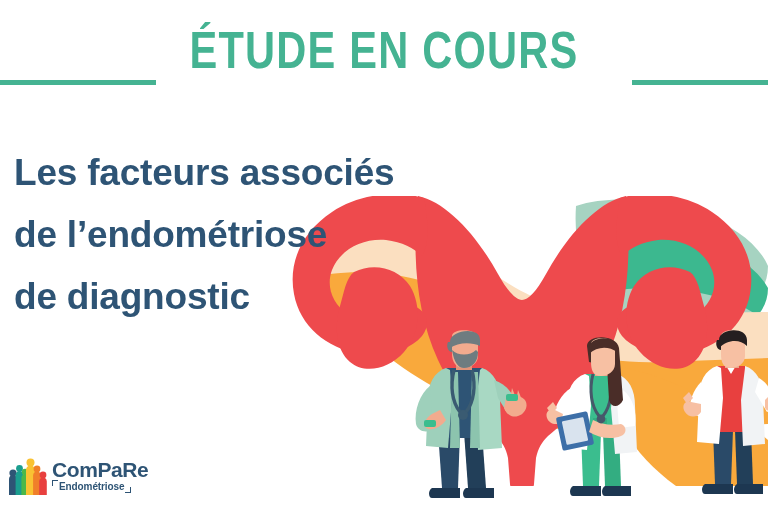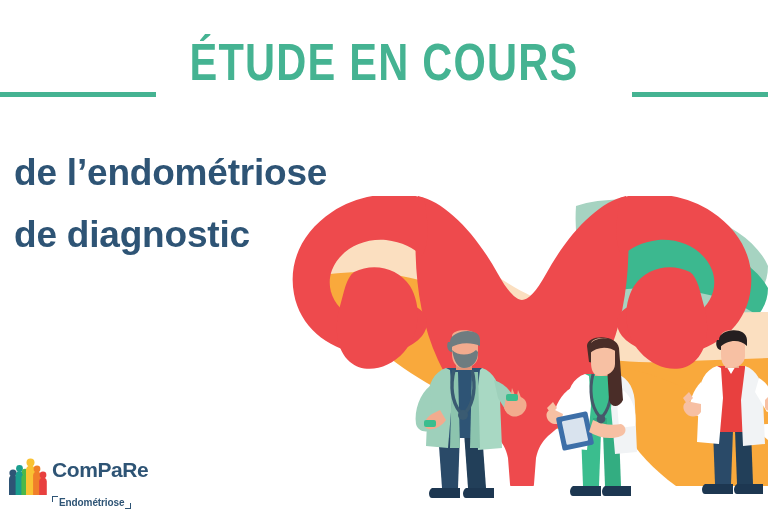--- a/index.html
+++ b/index.html
@@ -13,21 +13,21 @@
     height: 512px;
     background: #ffffff;
     overflow: hidden;
     font-family: "Liberation Sans", sans-serif;
   }
 
   
   .header {
     position: absolute;
     left: 0;
-    top: 16px;
+    top: 4px;
     width: 732px;
     height: 95px;
   }
   .rule {
     position: absolute;
     height: 5px;
     background: #45b392;
     top: 76px;
   }
   .rule-left  { left: 0;   width: 156px; }
@@ -104,21 +104,21 @@
   }
   .logo-name {
     color: #2e5475;
     font-size: 21px;
     line-height: 21px;
     font-weight: bold;
     letter-spacing: -0.4px;
   }
   .logo-sub-wrap {
     position: relative;
-    margin-top: 17px;
+    margin-top: 1px;
     padding: 0 7px;
     align-self: flex-start;
   }
   .logo-sub {
     color: #2e5475;
     font-size: 10px;
     line-height: 11px;
     font-weight: bold;
     letter-spacing: -0.1px;
   }
@@ -138,20 +138,21 @@
 
 <div id="poster">
 
   <div class="header">
     <div class="rule rule-left"></div>
     <div class="rule rule-right"></div>
     <div class="kicker">ÉTUDE EN COURS</div>
   </div>
 
   <div class="headline">
+    <div class="headline-line">Les facteurs associés</div>
     <div class="headline-line">de l’endométriose</div>
     <div class="headline-line">de diagnostic</div>
   </div>
 
   <div class="illus">
     <svg width="492" height="290" viewBox="0 0 492 290" aria-hidden="true">
 
       <g>
         <path d="M300 10 C360 -10 470 18 492 70 C492 118 430 132 372 120 C320 110 296 70 300 10 Z" fill="#a6d3c1"></path>
         <path d="M318 40 C380 26 468 48 492 92 C492 138 424 152 366 140 C316 130 308 86 318 40 Z" fill="#3cb88f"></path>

